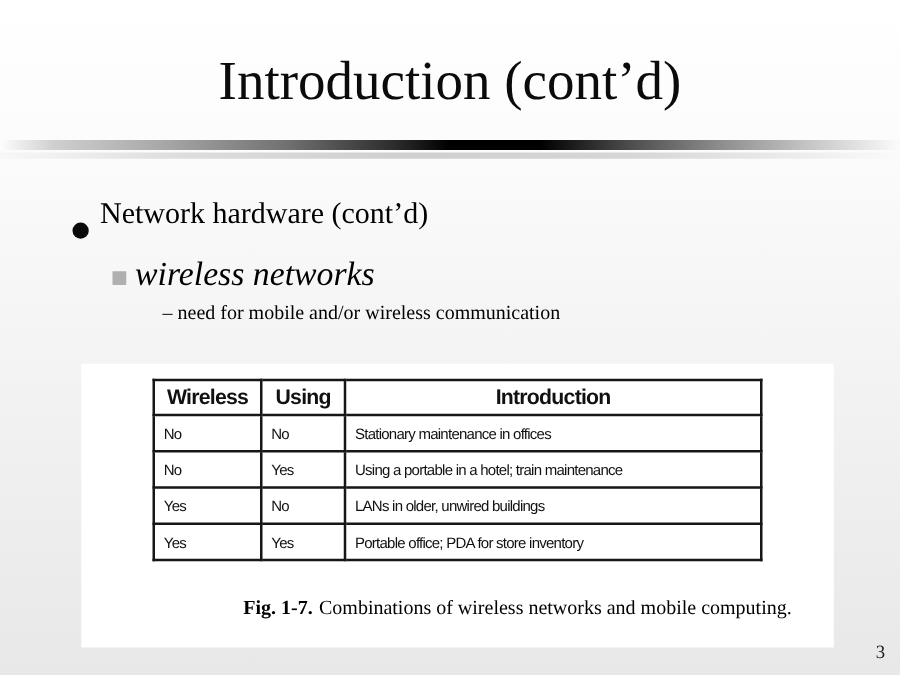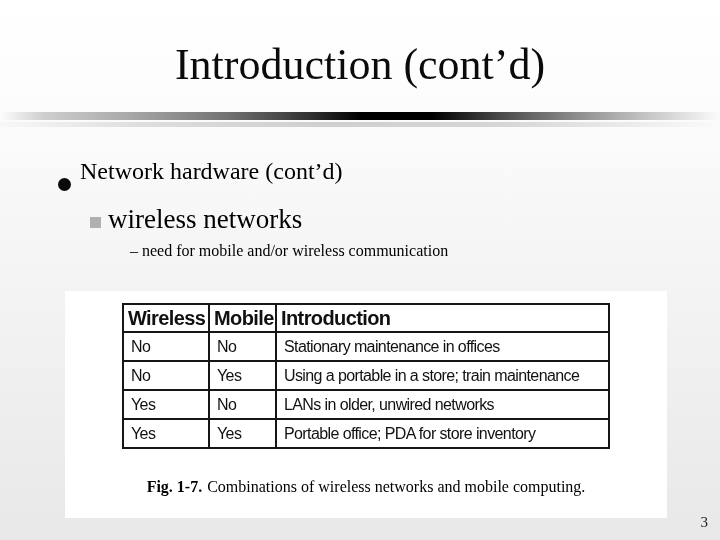--- a/index.html
+++ b/index.html
@@ -63,20 +63,21 @@
     position: absolute;
     left: 90px; top: 217px;
     width: 11px; height: 11px;
     background: #b0b0b0;
   }
   .b2-label {
     position: absolute;
     left: 108px; top: 206px;
     font-size: 27px; line-height: 1;
     white-space: nowrap;
+    font-style: italic;
   }
   .b3-label {
     position: absolute;
     left: 130px; top: 242px;
     font-size: 16px; line-height: 1.1;
     white-space: nowrap;
   }
 
   
   .figure {
@@ -97,42 +98,43 @@
     color: #111;
     letter-spacing: -0.6px;
   }
   .ftable th, .ftable td {
     border: 2px solid #161616;
     overflow: hidden;
     white-space: nowrap;
   }
   .ftable th {
     height: 26px;
-    font-size: 20px;
+    font-size: 17px;
     font-weight: bold;
-    text-align: left;
+    text-align: center;
     padding: 0 4px;
   }
   .ftable td {
     height: 27px;
-    font-size: 16px;
+    font-size: 12px;
     text-align: left;
     padding: 0 7px;
   }
 
   
   .caption {
     position: absolute;
     left: 0; top: 187px;
     width: 602px;
     text-align: center;
     font-size: 16px;
     font-family: "Liberation Serif", serif;
     color: #000;
     white-space: nowrap;
+    padding-left: 48px;
   }
   .caption .lbl { font-weight: bold; margin-right: 5px; }
 
   
   .page-number {
     position: absolute;
     top: 514px; right: 12px;
     font-size: 15px;
     color: #222;
   }
@@ -159,39 +161,39 @@
 
     <table class="ftable">
       <colgroup>
         <col style="width:86px">
         <col style="width:67px">
         <col style="width:333px">
       </colgroup>
       <thead>
         <tr>
           <th>Wireless</th>
-          <th>Mobile</th>
+          <th>Using</th>
           <th>Introduction</th>
         </tr>
       </thead>
       <tbody>
         <tr>
           <td>No</td>
           <td>No</td>
           <td>Stationary maintenance in offices</td>
         </tr>
         <tr>
           <td>No</td>
           <td>Yes</td>
-          <td>Using a portable in a store; train maintenance</td>
-        </tr>
-        <tr>
-          <td>Yes</td>
-          <td>No</td>
-          <td>LANs in older, unwired networks</td>
+          <td>Using a portable in a hotel; train maintenance</td>
+        </tr>
+        <tr>
+          <td>Yes</td>
+          <td>No</td>
+          <td>LANs in older, unwired buildings</td>
         </tr>
         <tr>
           <td>Yes</td>
           <td>Yes</td>
           <td>Portable office; PDA for store inventory</td>
         </tr>
       </tbody>
     </table>
 
     <div class="caption">

